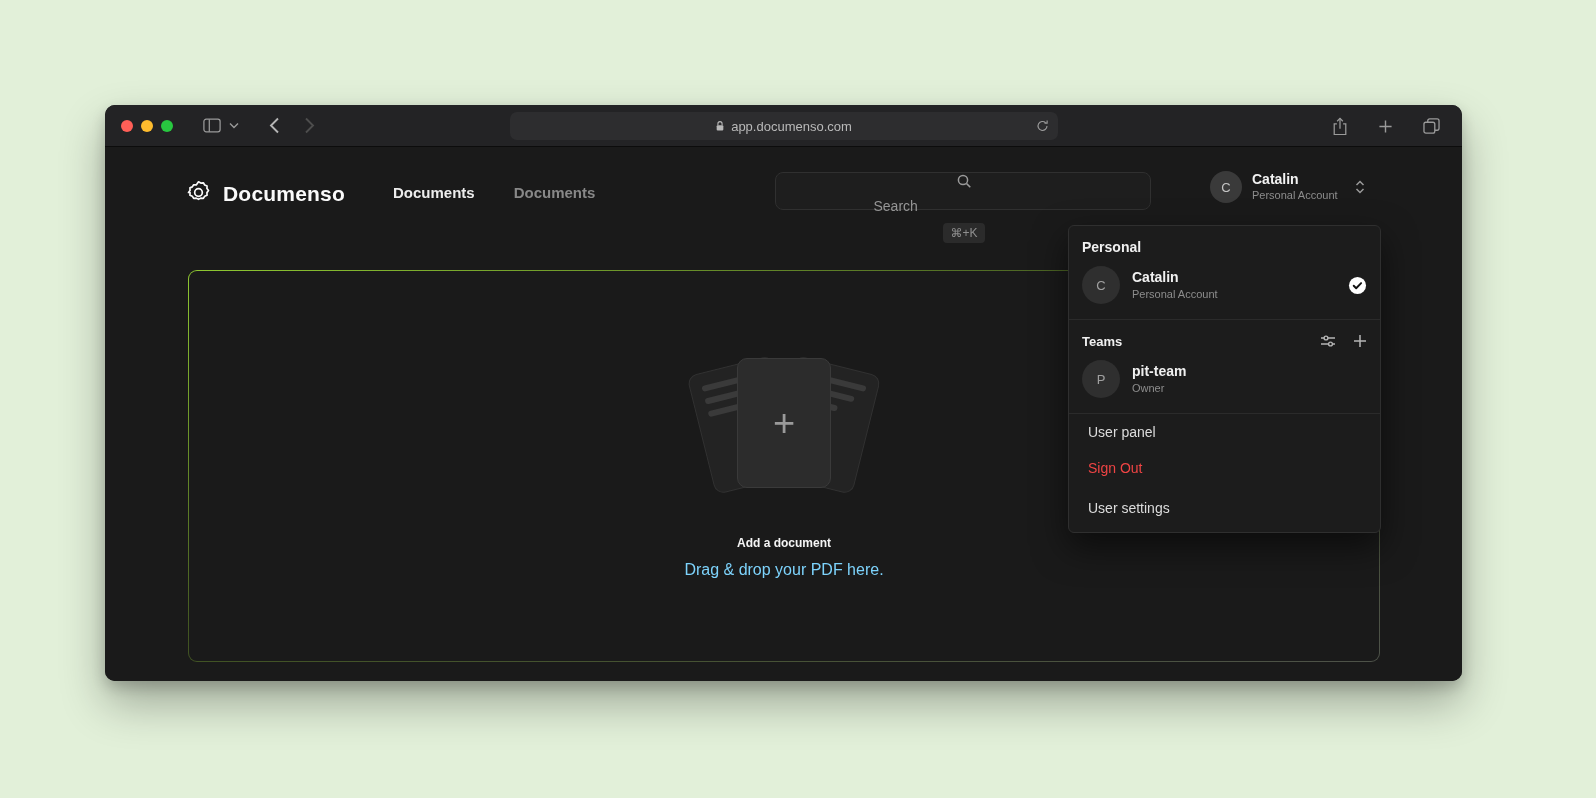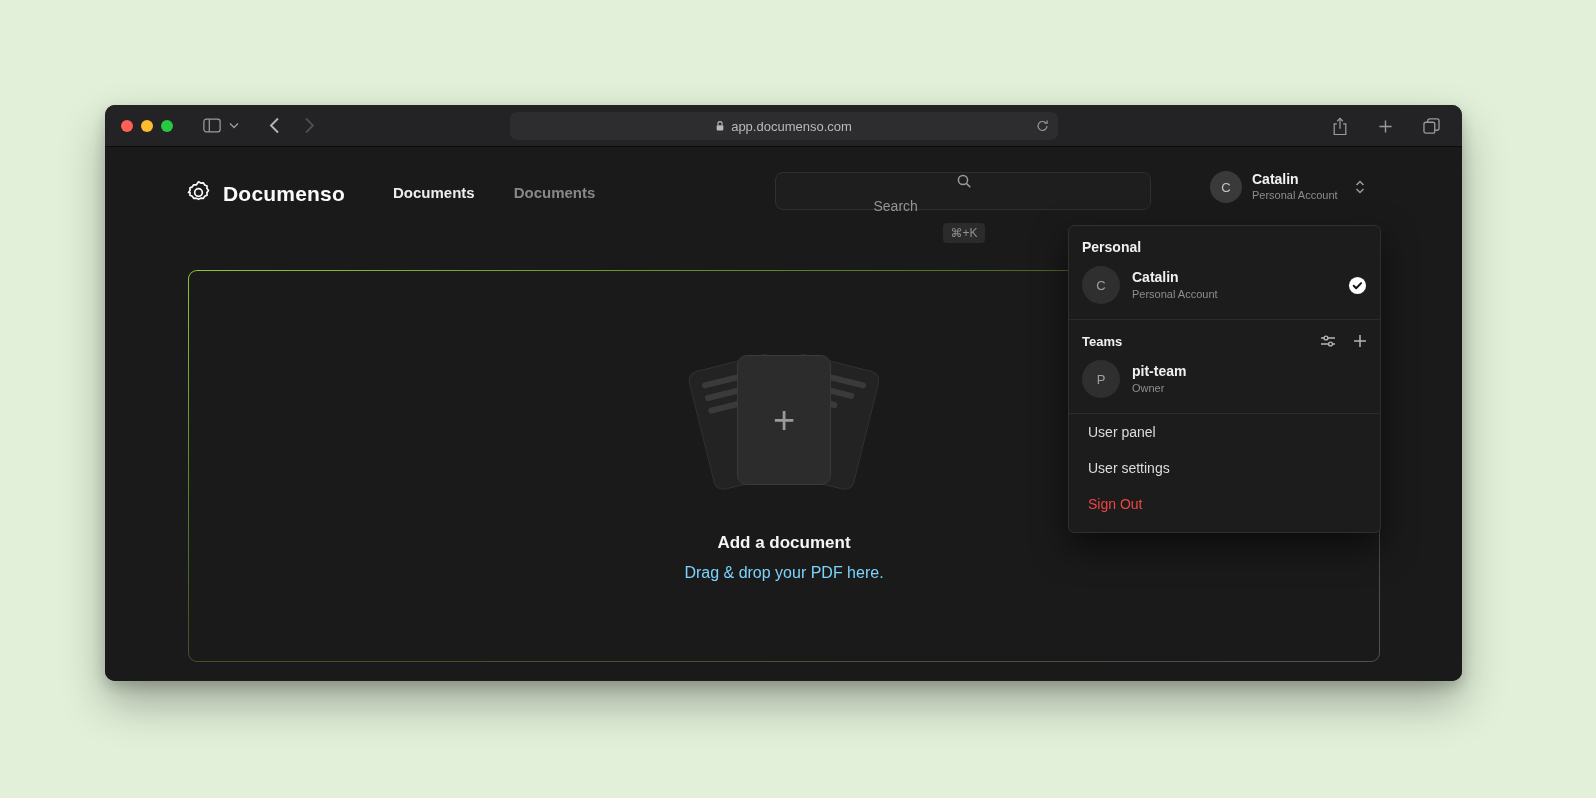--- a/index.html
+++ b/index.html
@@ -117,21 +117,21 @@
   .card.left  { transform:translateX(-50%) translateX(-40px) rotate(-14deg); }
   .card.right { transform:translateX(-50%) translateX(40px) rotate(14deg); }
   .card.center {
     width:94px; height:130px; top:4px; z-index:2;
     background:#2c2c2c; border-color:#3a3a3a;
     transform:translateX(-50%);
     display:flex; align-items:center; justify-content:center;
     padding:0;
   }
   .plus-glyph { font-size:38px; font-weight:300; color:#9a9a9a; line-height:1; }
-  .dz-title { font-size:17px; font-weight:700; color:#f5f5f5; margin-bottom:11px; }
+  .dz-title { font-size:12px; font-weight:700; color:#f5f5f5; margin-bottom:11px; }
   .dz-sub { font-size:16px; color:#7dd3fc; }
 
   
   .dropdown {
     position:absolute; left:963px; top:78px; width:313px;
     background:#1c1c1c;
     border:1px solid #2f2f2f; border-radius:6px;
     box-shadow:0 14px 34px rgba(0,0,0,0.55);
     z-index:20;
     padding-bottom:6px;
@@ -340,18 +340,18 @@
         <div class="dd-avatar">P</div>
         <div>
           <div class="dd-name">pit-team</div>
           <div class="dd-sub">Owner</div>
         </div>
       </div>
 
       <div class="dd-divider"></div>
 
       <div class="dd-item">User panel</div>
+      <div class="dd-item danger">Sign Out</div>
       <div class="dd-item">User settings</div>
-      <div class="dd-item danger">Sign Out</div>
     </div>
 
   </div>
 </div>
 
 </body></html>

